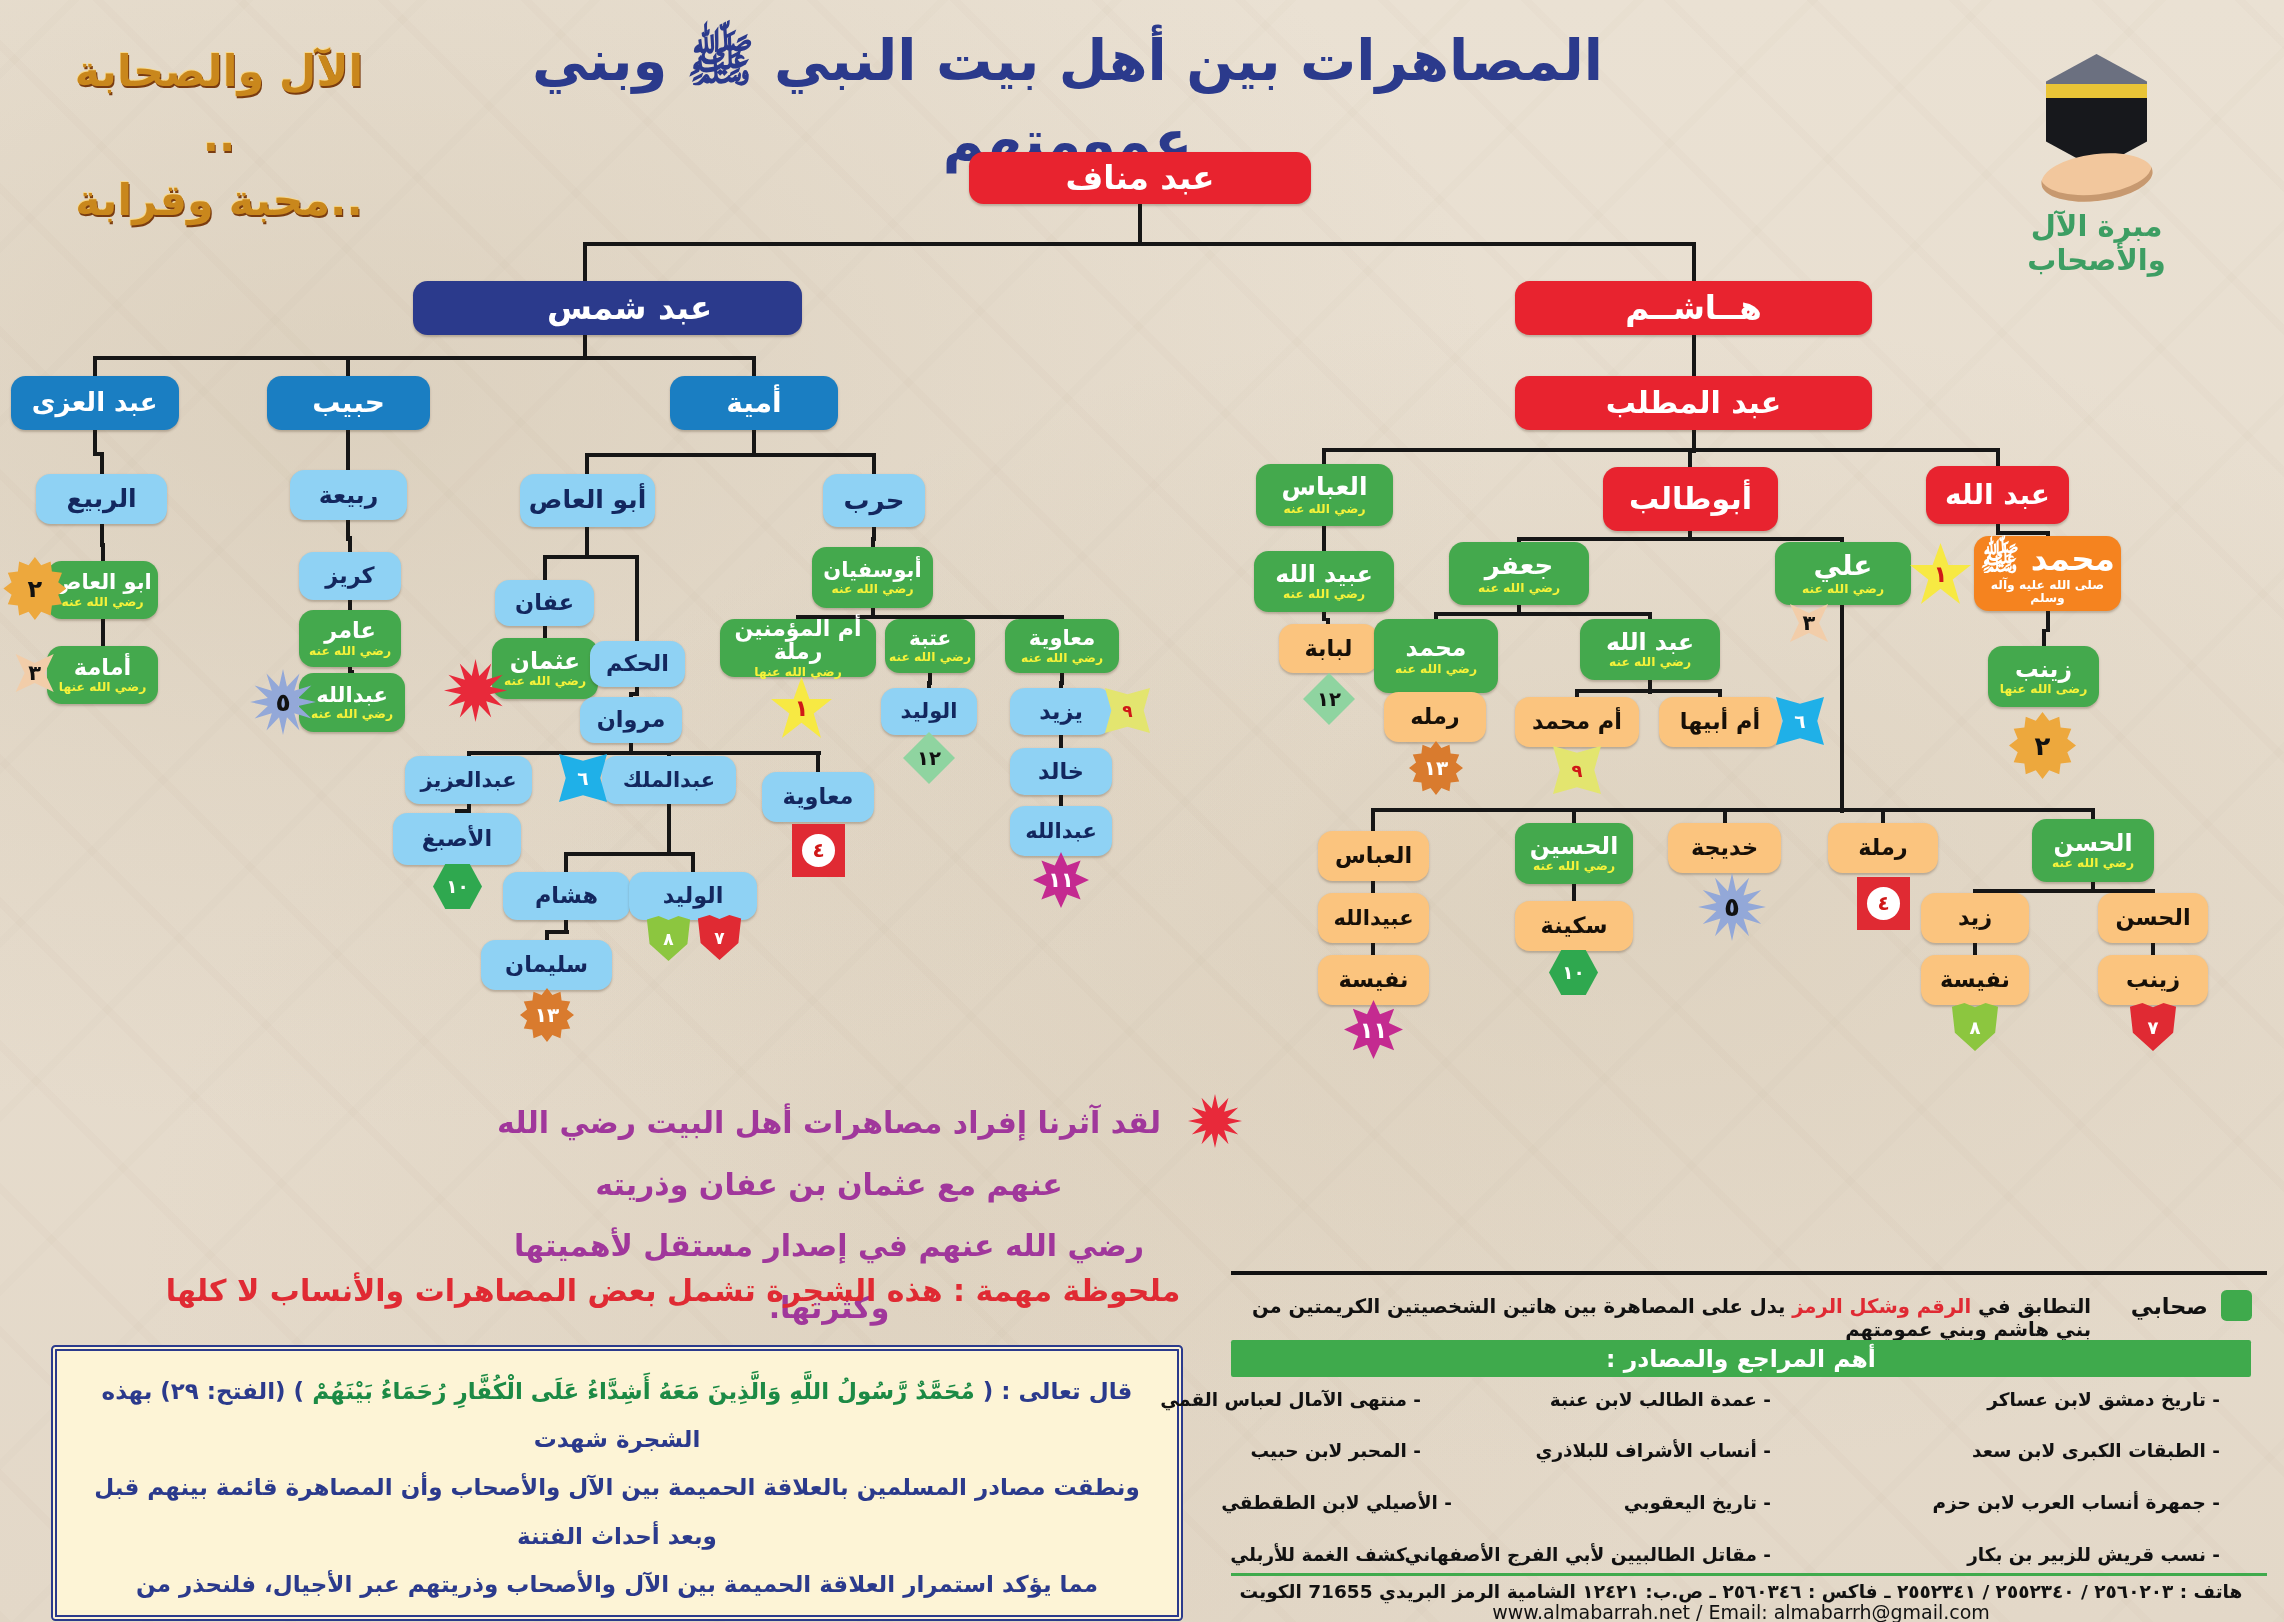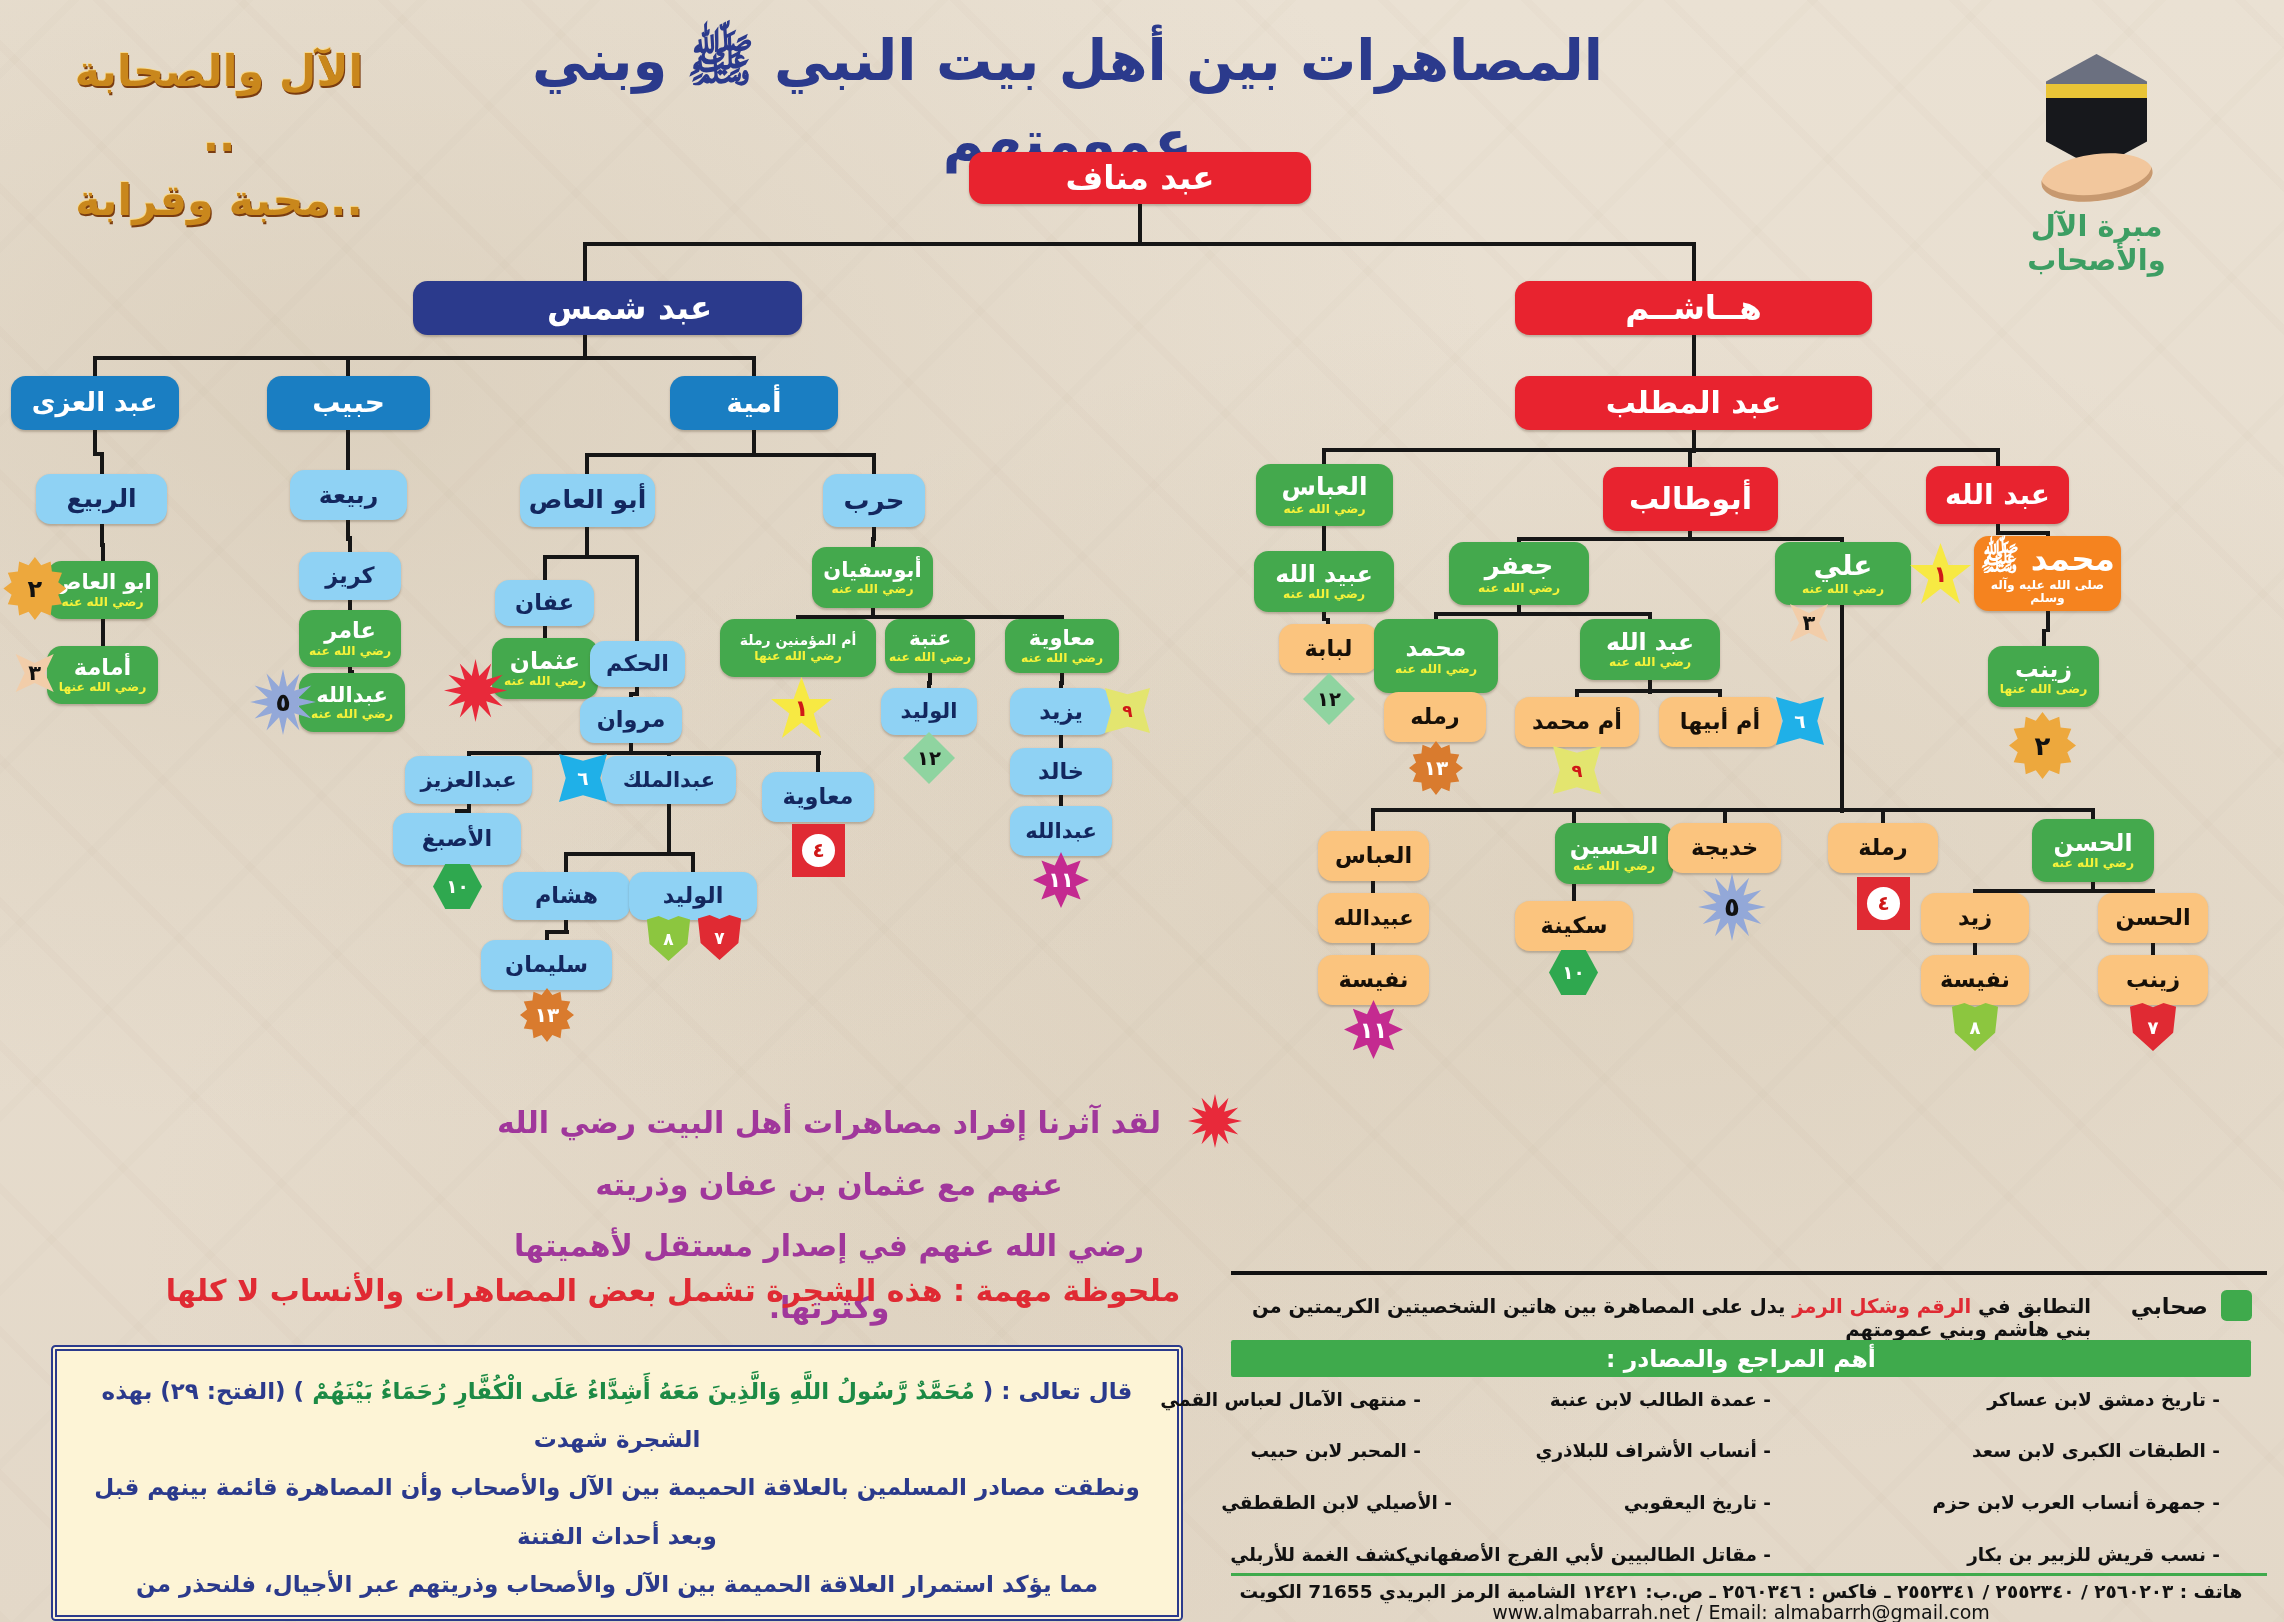--- a/index.html
+++ b/index.html
@@ -316,21 +316,21 @@
         <span class="label" style="font-size: 22.4px;">الوليد</span>
       </div>
       <div class="node t-lightblue" style="left: 481px; top: 940px; width: 131px; height: 50px;">
         <span class="label" style="font-size: 22.4px;">سليمان</span>
       </div>
       <div class="node t-green" style="left: 812px; top: 547px; width: 121px; height: 61px;">
         <span class="label" style="font-size: 21px;">أبوسفيان</span>
         <span class="sub">رضي الله عنه</span>
       </div>
       <div class="node t-green" style="left: 720px; top: 619px; width: 156px; height: 58px;">
-        <span class="label" style="font-size: 14px;">أم المؤمنين رملة</span>
+        <span class="label" style="font-size: 22px;">أم المؤمنين رملة</span>
         <span class="sub">رضي الله عنها</span>
       </div>
       <div class="node t-green" style="left: 885px; top: 619px; width: 90px; height: 54px;">
         <span class="label" style="font-size: 20px;">عتبة</span>
         <span class="sub">رضي الله عنه</span>
       </div>
       <div class="node t-green" style="left: 1005px; top: 619px; width: 114px; height: 54px;">
         <span class="label" style="font-size: 21px;">معاوية</span>
         <span class="sub">رضي الله عنه</span>
       </div>
@@ -391,21 +391,21 @@
       </div>
       <div class="node t-peach" style="left: 1318px; top: 831px; width: 111px; height: 50px;">
         <span class="label" style="font-size: 22.4px;">العباس</span>
       </div>
       <div class="node t-peach" style="left: 1318px; top: 893px; width: 111px; height: 50px;">
         <span class="label" style="font-size: 21px;">عبيدالله</span>
       </div>
       <div class="node t-peach" style="left: 1318px; top: 955px; width: 111px; height: 50px;">
         <span class="label" style="font-size: 22.4px;">نفيسة</span>
       </div>
-      <div class="node t-green" style="left: 1515px; top: 823px; width: 118px; height: 61px; margin-left: 40px;">
+      <div class="node t-green" style="left: 1515px; top: 823px; width: 118px; height: 61px;">
         <span class="label" style="font-size: 23.5px;">الحسين</span>
         <span class="sub">رضي الله عنه</span>
       </div>
       <div class="node t-peach" style="left: 1515px; top: 901px; width: 118px; height: 50px;">
         <span class="label" style="font-size: 22.4px;">سكينة</span>
       </div>
       <div class="node t-peach" style="left: 1668px; top: 823px; width: 113px; height: 50px;">
         <span class="label" style="font-size: 22.4px;">خديجة</span>
       </div>
       <div class="node t-peach" style="left: 1828px; top: 823px; width: 110px; height: 50px;">

